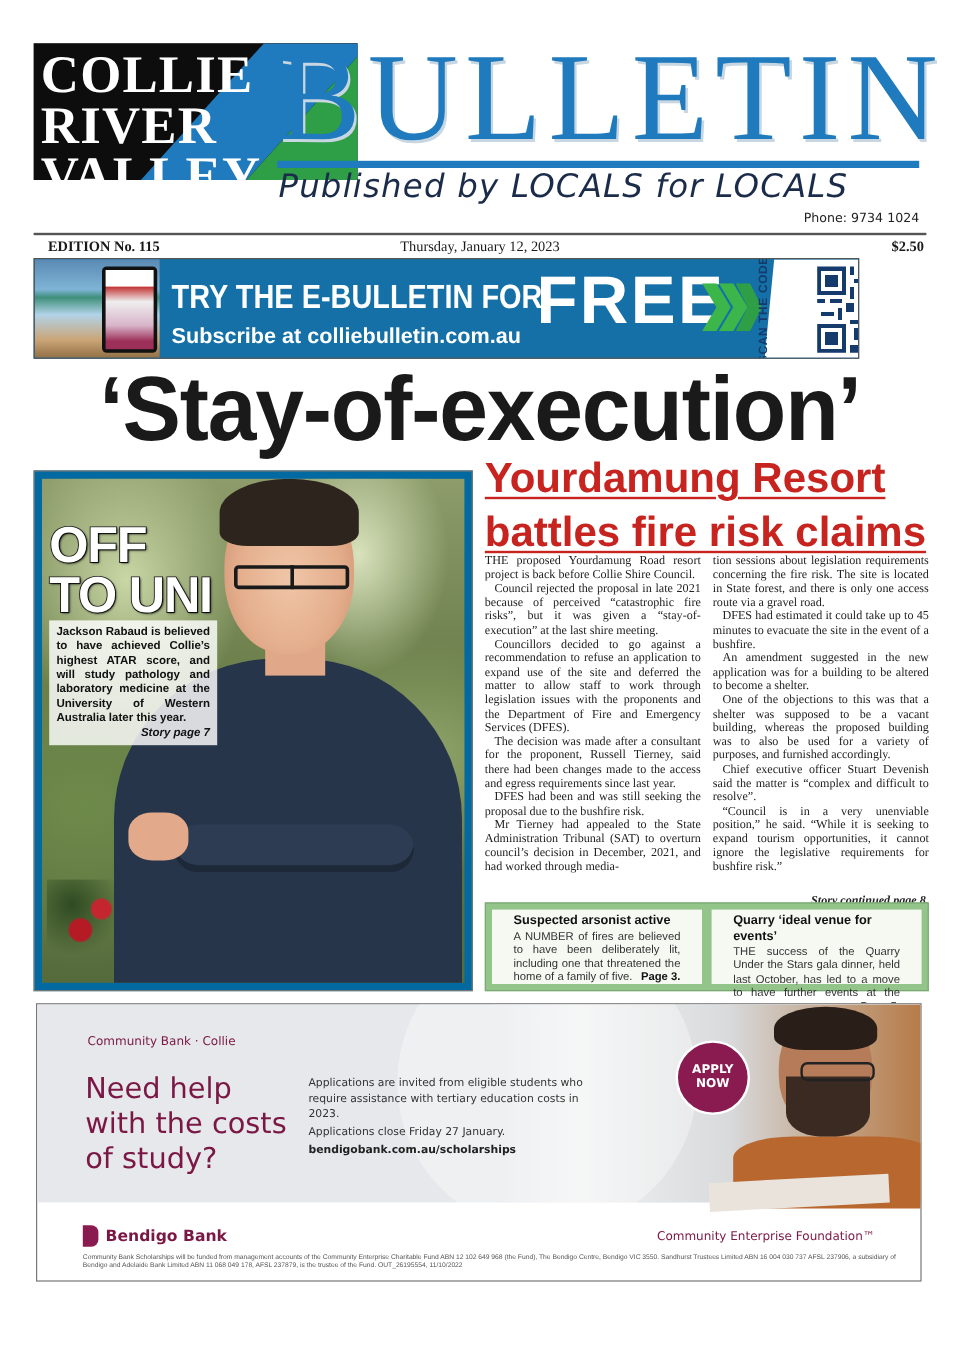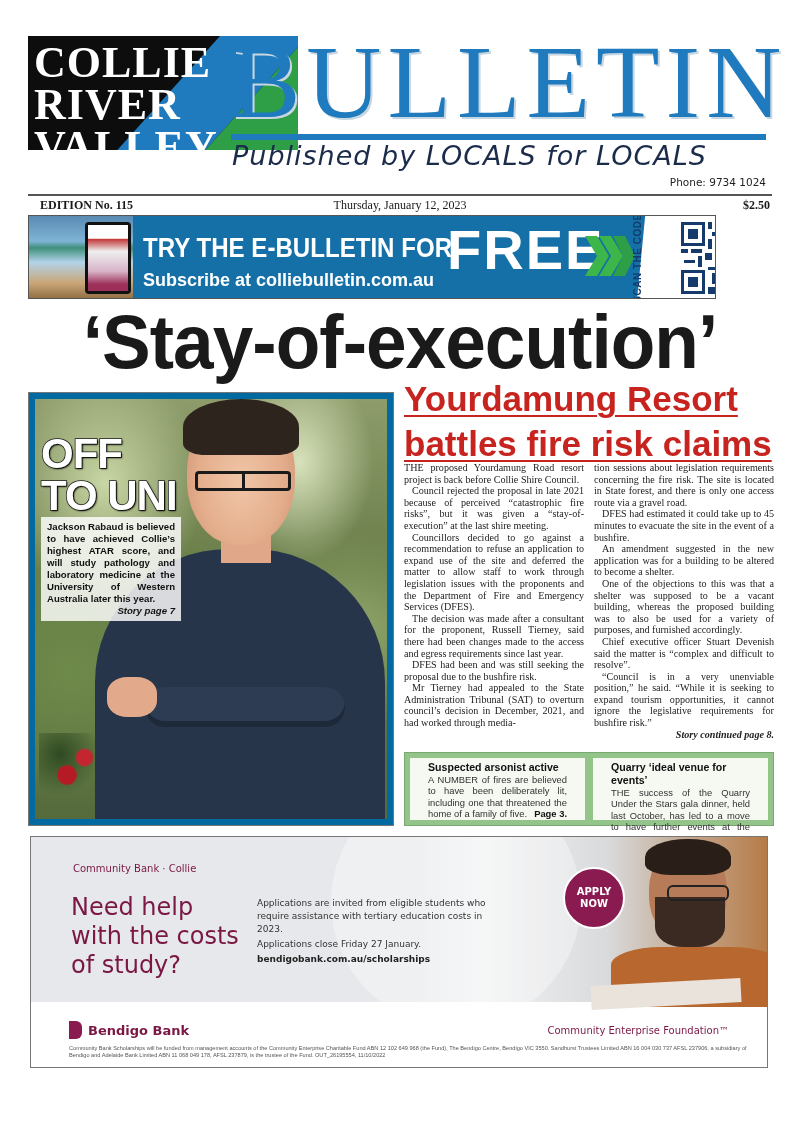--- a/index.html
+++ b/index.html
@@ -86,21 +86,21 @@
 
   
   .sub-headline { position: absolute; left: 404px; top: 376px; width: 372px; font-family: "Liberation Sans", sans-serif;
     font-size: 35px; line-height: 45px; color: #c7231f; text-decoration: underline; text-decoration-thickness: 2px; text-underline-offset: 4px; }
 
   
   .article { position: absolute; left: 404px; top: 462px; width: 370px; height: 290px; display: flex; gap: 10px; }
   .col { flex: 1; font-family: "Liberation Serif", serif; font-size: 10.1px; line-height: 11.6px; text-align: justify; color: #222; }
   .col p { text-indent: 8px; }
   .col p.first { text-indent: 0; }
-  .continued { text-align: right; font-weight: bold; font-style: italic; margin-top: 0; }
+  .continued { text-align: right; font-weight: bold; font-style: italic; margin-top: 16px; }
 
   
   .teasers { position: absolute; left: 404px; top: 752px; width: 370px; height: 74px; background: #93c48a; border: 1px solid #7aa872; padding: 5px; display: flex; gap: 8px; }
   .teaser { flex: 1; background: #f6f8f2; padding: 3px 18px; font-family: "Liberation Sans", sans-serif; }
   .teaser h3 { font-size: 10.6px; font-weight: bold; color: #111; line-height: 13px; }
   .teaser p { font-size: 9.4px; line-height: 11.4px; color: #333; text-align: justify; }
   .teaser .pg { font-weight: bold; float: right; color: #111; }
 
   
   .ad { position: absolute; left: 30px; top: 836px; width: 738px; height: 232px; border: 1px solid #777; background: #fff; overflow: hidden; }

